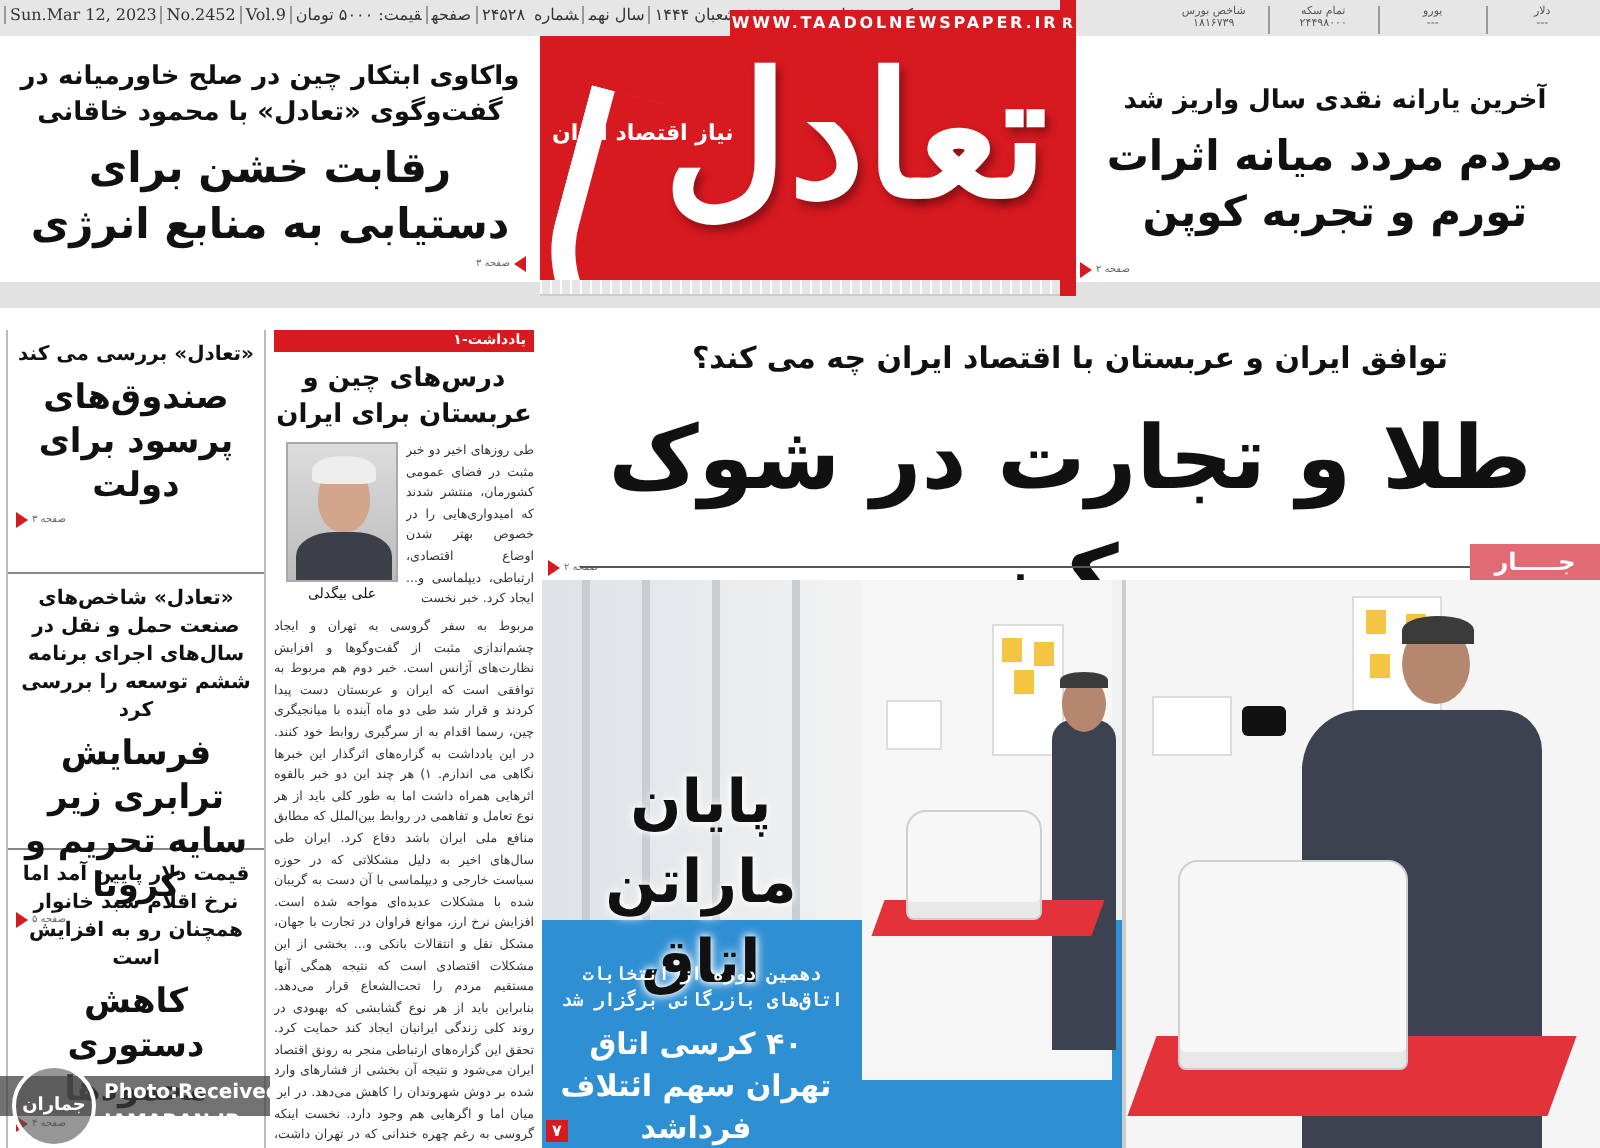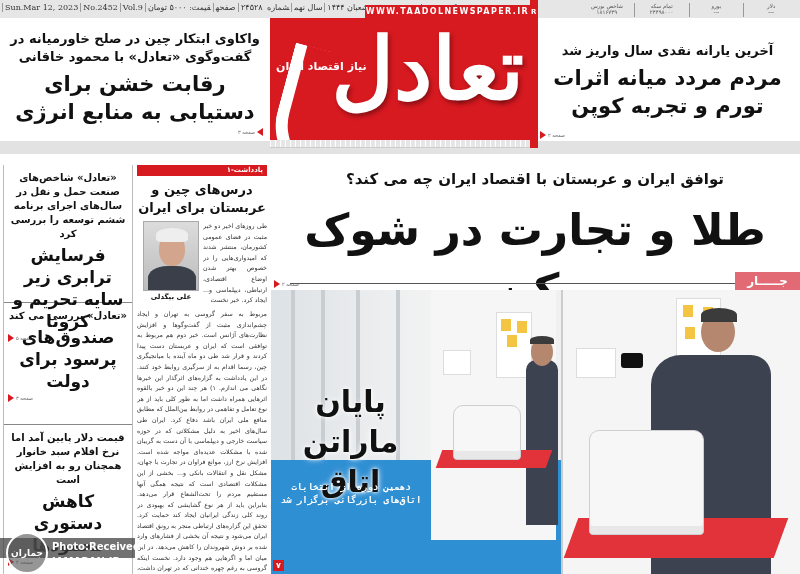--- a/index.html
+++ b/index.html
@@ -49,21 +49,21 @@
 
     
     .col-mid { position: absolute; left: 137px; top: 165px; width: 130px; height: 409px; }
     .note-bar { background: #d71920; height: 11px; color: #fff; font-size: 7px; font-weight: bold; text-align: right; padding-right: 4px; line-height: 11px; }
     .note-title { text-align: center; font-size: 13px; font-weight: bold; line-height: 18px; margin-top: 5px; }
     .note-body { position: relative; margin-top: 4px; }
     .author-photo { position: absolute; left: 6px; top: 0; width: 56px; height: 70px; background: linear-gradient(#dcdcdc, #bcbcbc); border: 1px solid #aaa; overflow: hidden; }
     .author-photo .head { position: absolute; left: 15px; top: 10px; width: 26px; height: 34px; border-radius: 50% 50% 45% 45%; background: #d4a58d; }
     .author-photo .hair { position: absolute; left: 12px; top: 6px; width: 32px; height: 14px; border-radius: 50% 50% 20% 20%; background: #eee; }
     .author-photo .body { position: absolute; left: 4px; top: 44px; width: 48px; height: 30px; border-radius: 40% 40% 0 0; background: #3a3f4a; }
-    .author-name { position: absolute; left: 6px; top: 72px; width: 56px; text-align: center; font-size: 7px; font-weight: bold; }
+    .author-name { position: absolute; left: 6px; top: 72px; width: 56px; text-align: center; font-size: 7px; font-weight: normal; }
     .body-text { font-size: 6.3px; line-height: 10.6px; color: #333; text-align: justify; direction: rtl; }
     .body-text.side { margin-left: 66px; }
 
     
     .main-kicker { position: absolute; left: 280px; top: 170px; width: 510px; text-align: center; font-size: 15px; font-weight: bold; }
     .main-title { position: absolute; left: 280px; top: 200px; width: 510px; text-align: center; font-size: 44px; font-weight: bold; line-height: 60px; letter-spacing: 1px; font-family: "DejaVu Sans", sans-serif; }
     .main-ref { position: absolute; left: 274px; top: 280px; }
     .rule { position: absolute; left: 290px; top: 283px; width: 510px; height: 1px; background: #555; }
     .chasar-tag { position: absolute; left: 735px; top: 272px; width: 65px; height: 18px; background: #e16a74; color: #fff; font-size: 12px; font-weight: bold; text-align: center; line-height: 18px; }
 
@@ -148,34 +148,34 @@
 <div class="hl-right rtl">
   <div class="kicker">آخرین یارانه نقدی سال واریز شد</div>
   <div class="title-l">مردم مردد میانه اثرات تورم و تجربه کوپن</div>
 </div>
 <div class="page-ref" style="left:540px; top:131px;">
   <span class="tri-r"></span>
     <span>صفحه ۲</span>
 </div>
 
 <div class="col-left rtl">
+  <div class="box" style="height:122px;">
+    <div class="k">«تعادل» بررسی می کند</div>
+    <div class="t">صندوق‌های پرسود برای دولت</div>
+    <div class="ref">
+        <span class="tri-r"></span>
+        <span>صفحه ۳</span>
+      </div>
+  </div>
   <div class="box" style="height:138px;">
     <div class="k">«تعادل» شاخص‌های صنعت حمل و نقل در سال‌های اجرای برنامه ششم توسعه را بررسی کرد</div>
     <div class="t">فرسایش ترابری زیر سایه تحریم و کرونا</div>
     <div class="ref">
         <span class="tri-r"></span>
         <span>صفحه ۵</span>
-      </div>
-  </div>
-  <div class="box" style="height:122px;">
-    <div class="k">«تعادل» بررسی می کند</div>
-    <div class="t">صندوق‌های پرسود برای دولت</div>
-    <div class="ref">
-        <span class="tri-r"></span>
-        <span>صفحه ۳</span>
       </div>
   </div>
   <div class="box" style="height:149px; border-bottom:none;">
     <div class="k">قیمت دلار پایین آمد اما نرخ اقلام سبد خانوار همچنان رو به افزایش است</div>
     <div class="t">کاهش دستوری محمود‌ها</div>
     <div class="ref">
         <span class="tri-r"></span>
         <span>صفحه ۴</span>
       </div>
   </div>
@@ -237,20 +237,21 @@
 
   <div class="ph-man" style="left:380px; top:65px; width:120px; height:220px; border-radius:30px 20px 0 0;"></div>
   <div class="ph-head" style="left:430px; top:22px; width:34px; height:40px;"></div>
   <div class="ph-hair" style="left:430px; top:18px; width:36px; height:14px;"></div>
   <div class="ph-phone" style="left:350px; top:63px; width:22px; height:15px;"></div>
   <div class="ph-table" style="left:300px; top:228px; width:210px; height:40px;"></div>
   <div class="ph-box" style="left:318px; top:140px; width:115px; height:105px;"></div>
 
   <div class="photo-title rtl">پایان ماراتن اتاق</div>
   <div class="photo-sub rtl">دهمین دوره از انتخابات اتاق‌های بازرگانی برگزار شد</div>
+  <div class="photo-head2 rtl">۴۰ کرسی اتاق تهران سهم ائتلاف فرداشد</div>
   <div class="photo-page">۷</div>
 </div>
 
 <div class="watermark">
   <div class="wm-circle">جماران</div>
   <div class="wm-line1">Photo:Received</div>
   <div class="wm-line2">JAMARAN.IR</div>
 </div>
 
 </body></html>

